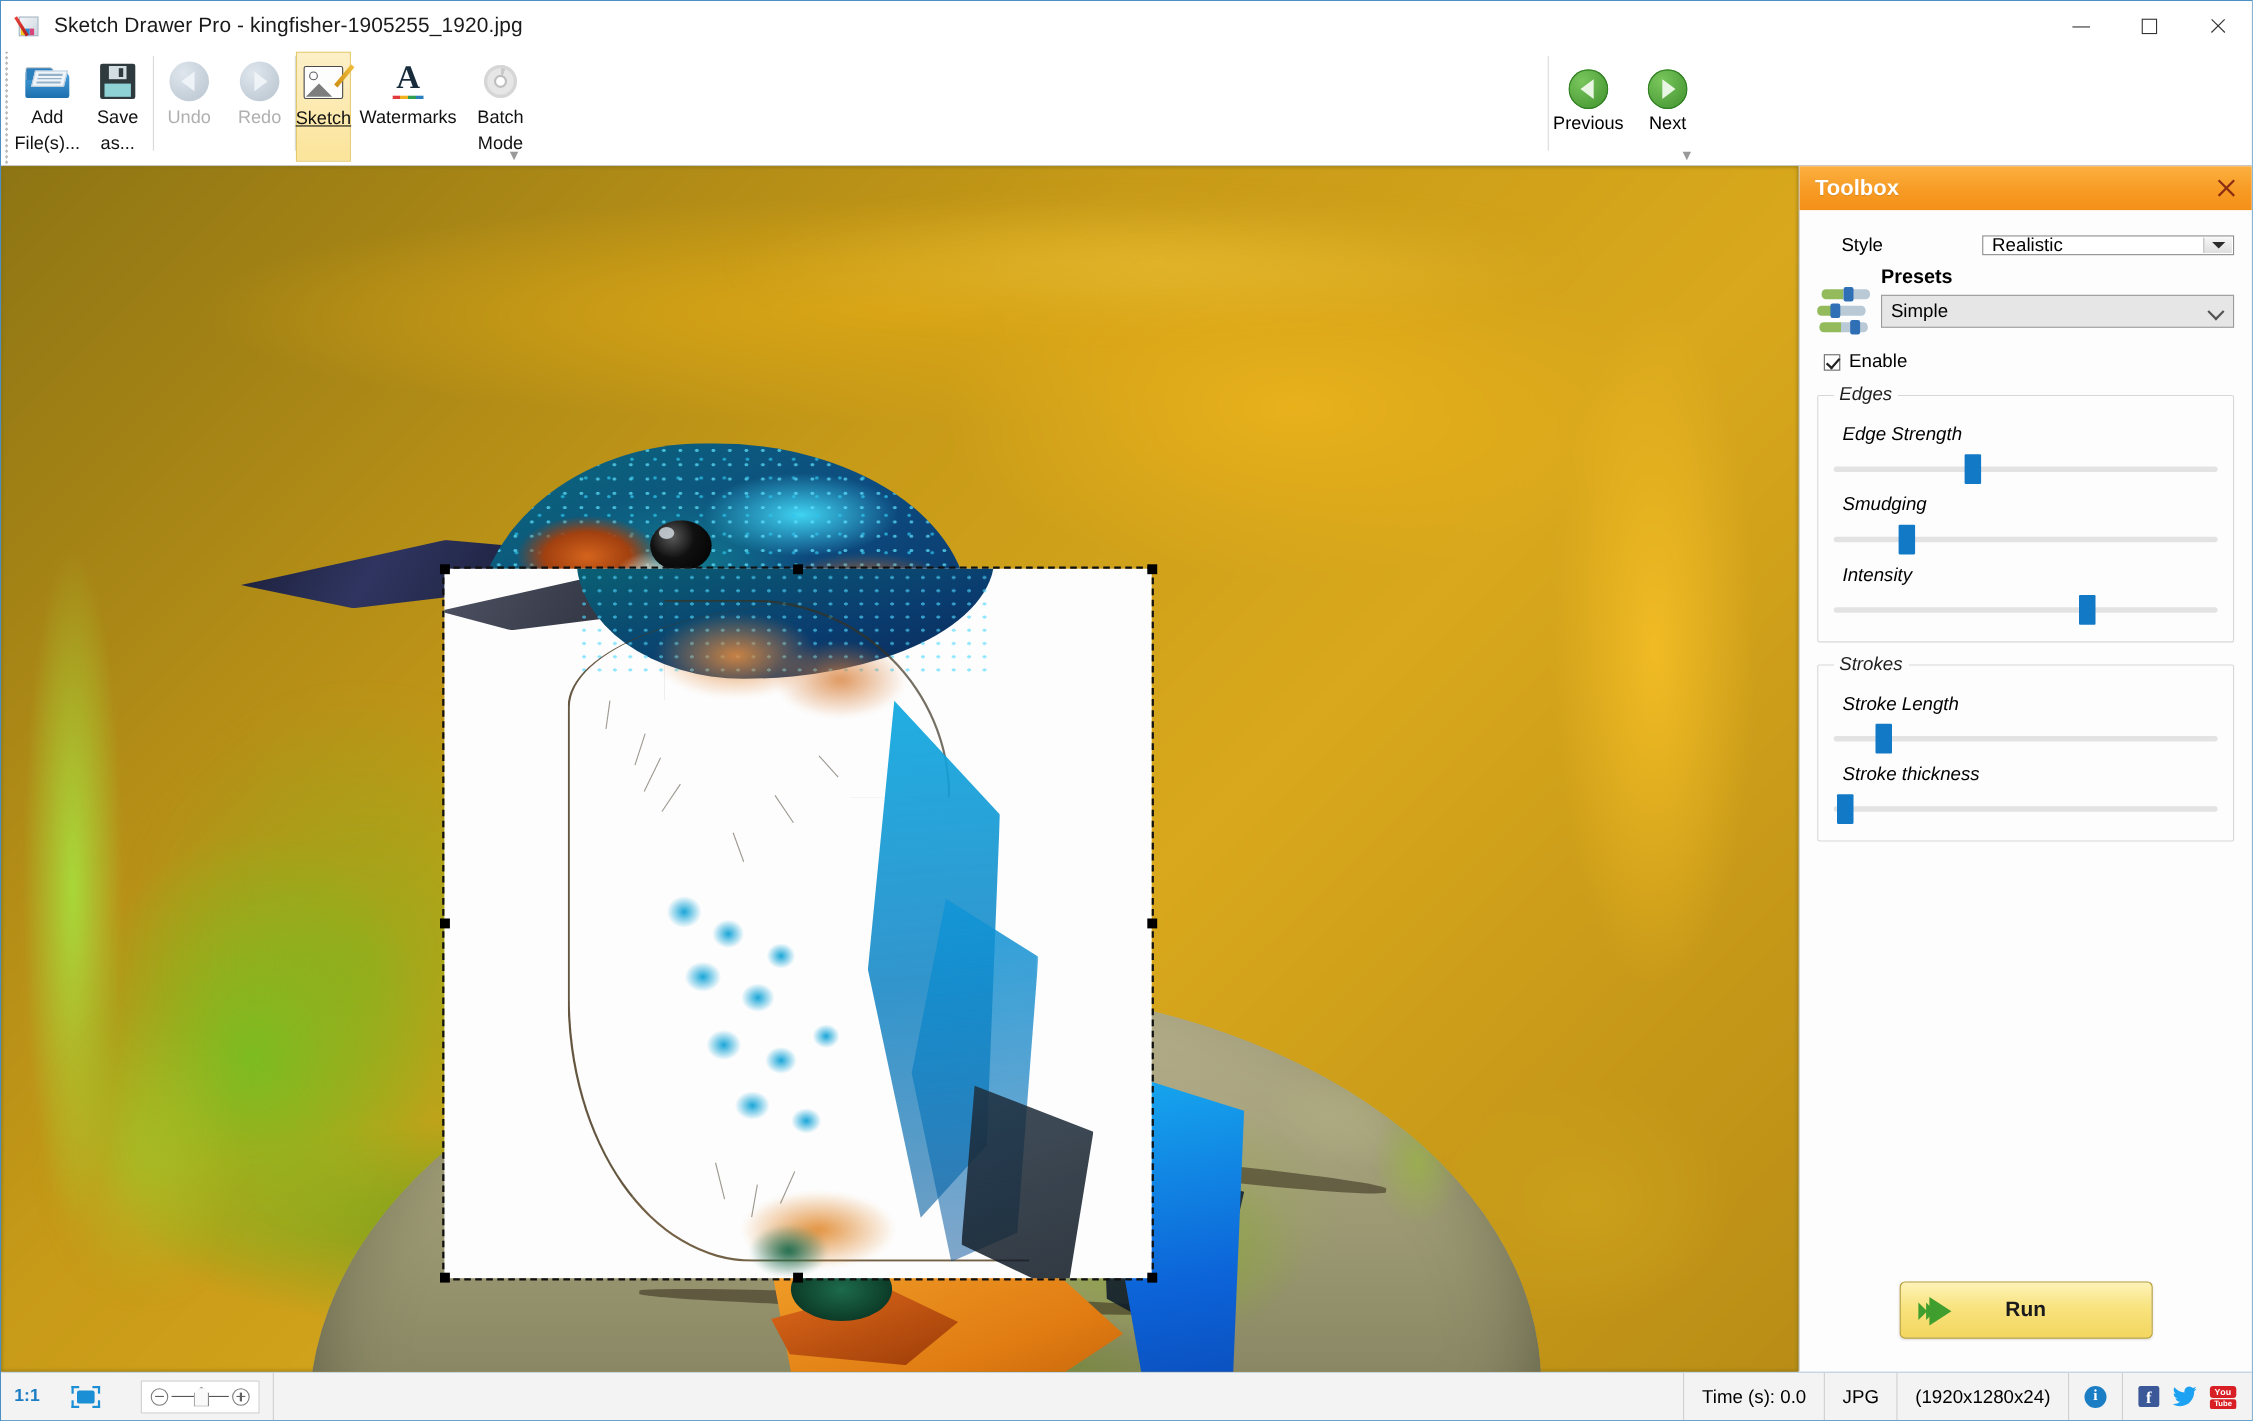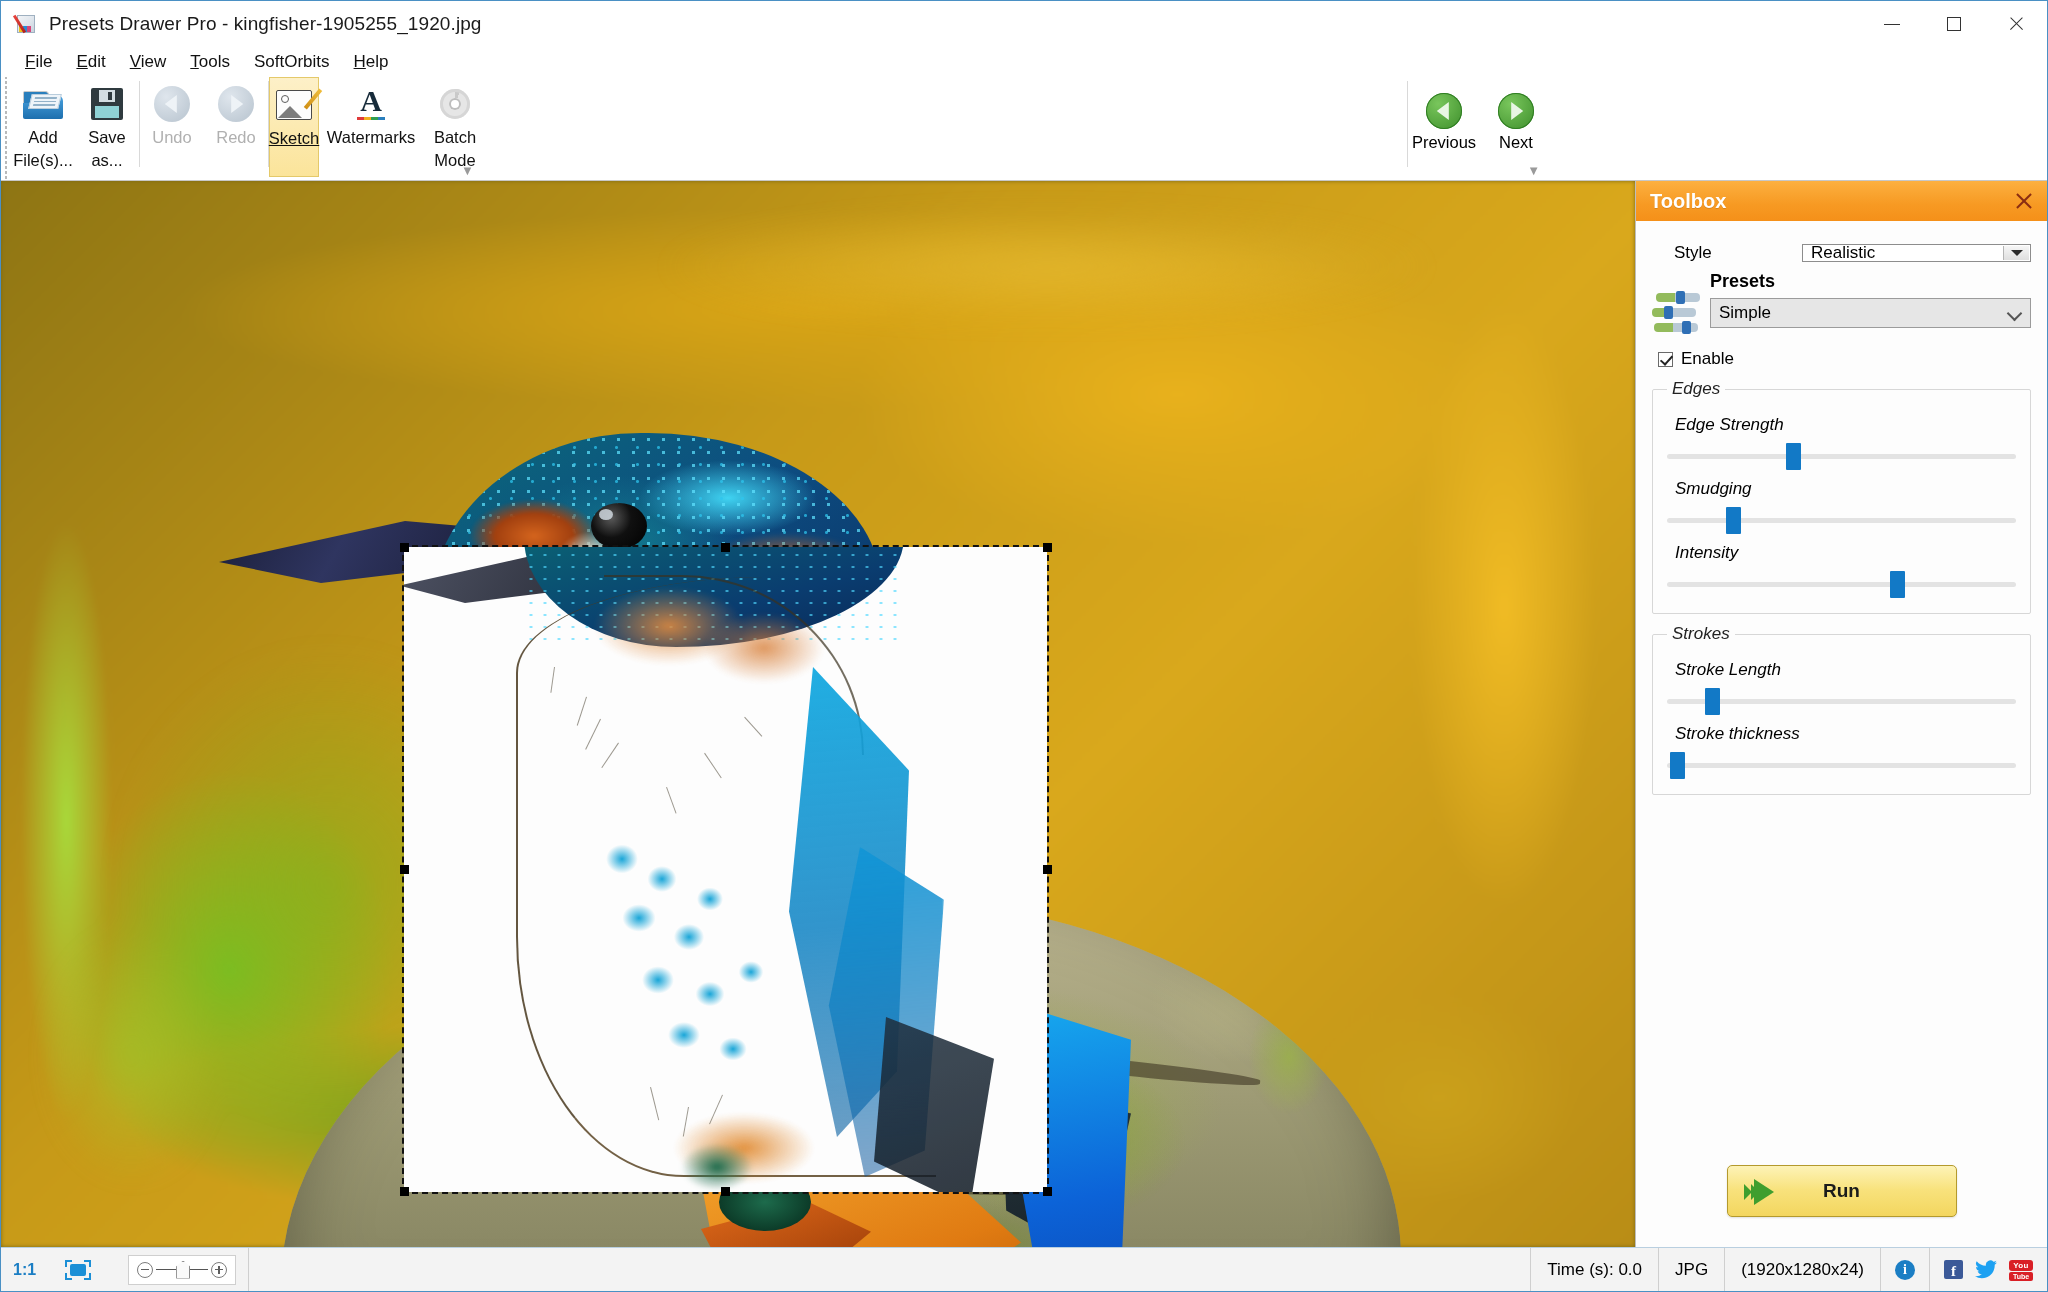--- a/index.html
+++ b/index.html
@@ -543,42 +543,34 @@
 <div class="app">
 
   <div class="titlebar">
     <div class="title-icon">
       <div class="sq"></div>
         <div class="b1"></div>
         <div class="b2"></div>
         <div class="b3"></div>
         <div class="pencil"></div>
     </div>
-    <div class="title-text">Presets Drawer Pro - kingfisher-1905255_1920.jpg</div>
+    <div class="title-text">Sketch Drawer Pro - kingfisher-1905255_1920.jpg</div>
     <div class="wincontrols">
       <div class="wbtn">
           <div class="gl-min"></div>
         </div>
       <div class="wbtn">
           <div class="gl-max"></div>
         </div>
       <div class="wbtn close">
           <div class="gl-close"></div>
         </div>
     </div>
   </div>
 
-  <div class="menubar">
-    <div class="menu-item"><u>F</u><span></span>ile</div>
-    <div class="menu-item"><u>E</u>dit</div>
-    <div class="menu-item"><u>V</u>iew</div>
-    <div class="menu-item"><u>T</u>ools</div>
-    <div class="menu-item">SoftOrbits</div>
-    <div class="menu-item"><u>H</u>elp</div>
-  </div>
 
   <div class="ribbon">
     <div class="rib-dotgrip"></div>
 
     <div class="rib-group">
       <div class="tbtn">
         <div class="ic">
           <div class="ic-folder">
               <div class="back"></div>
               <div class="tab"></div>

